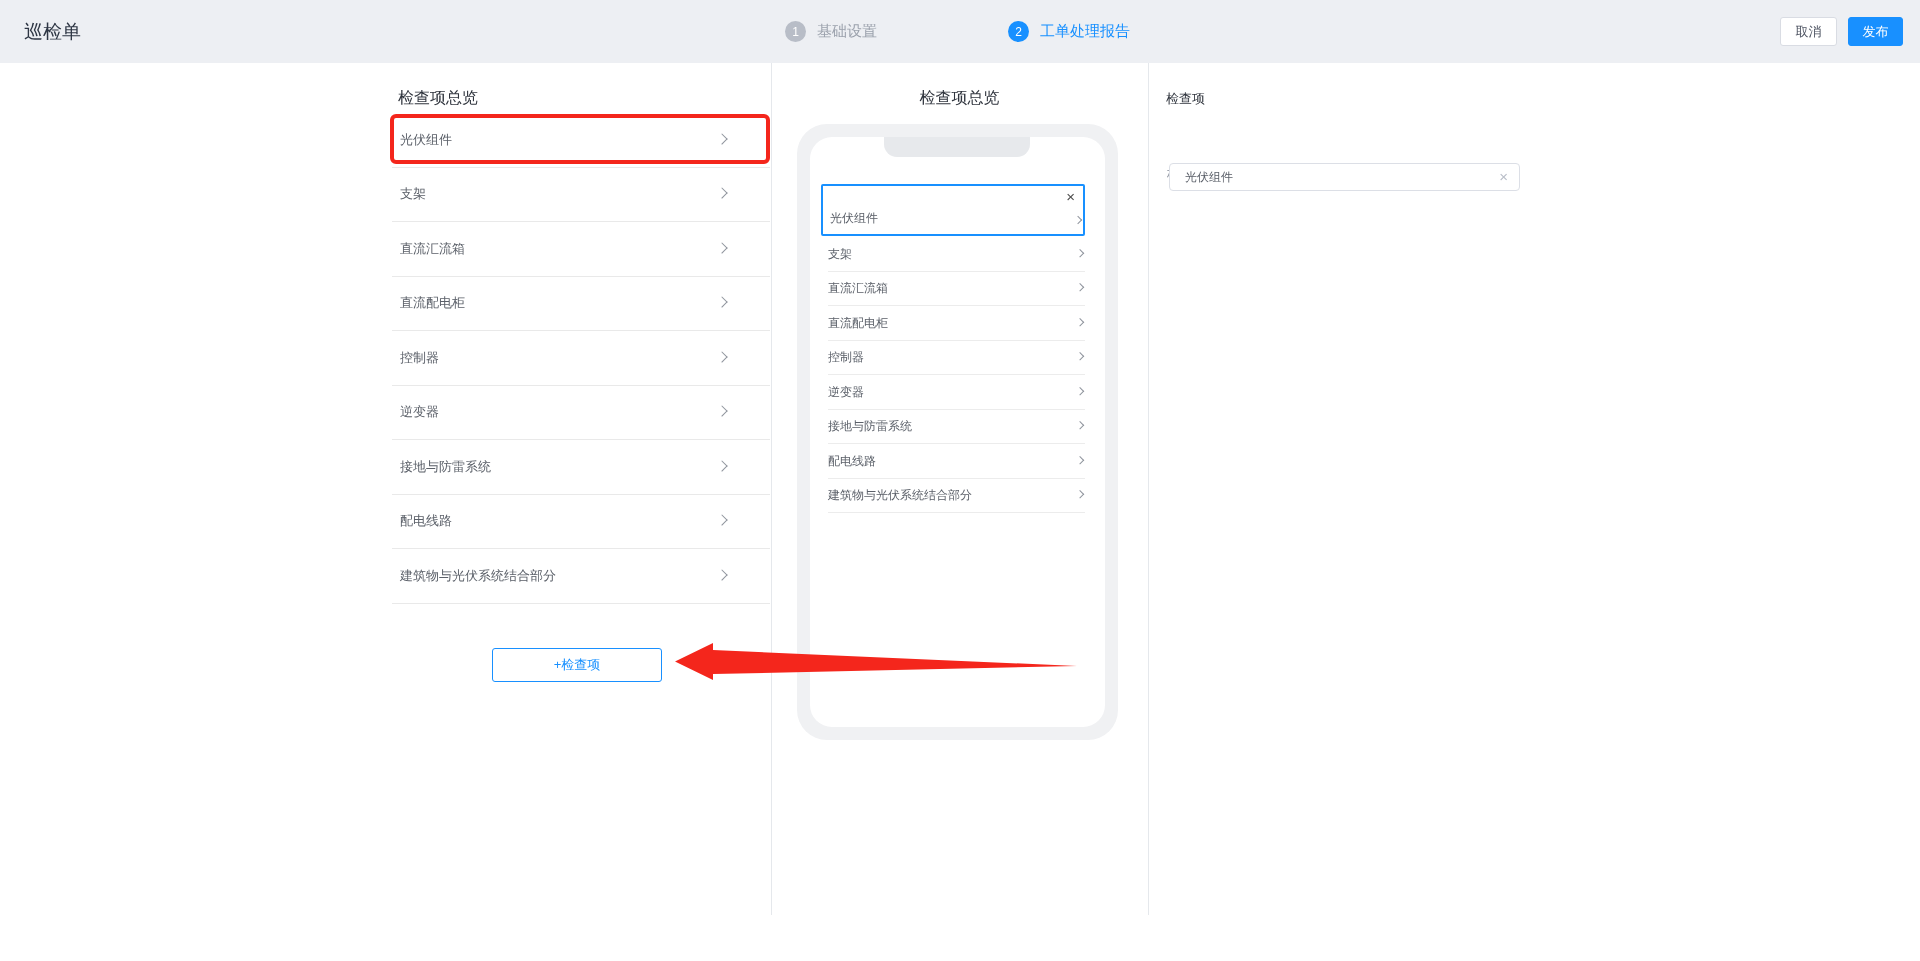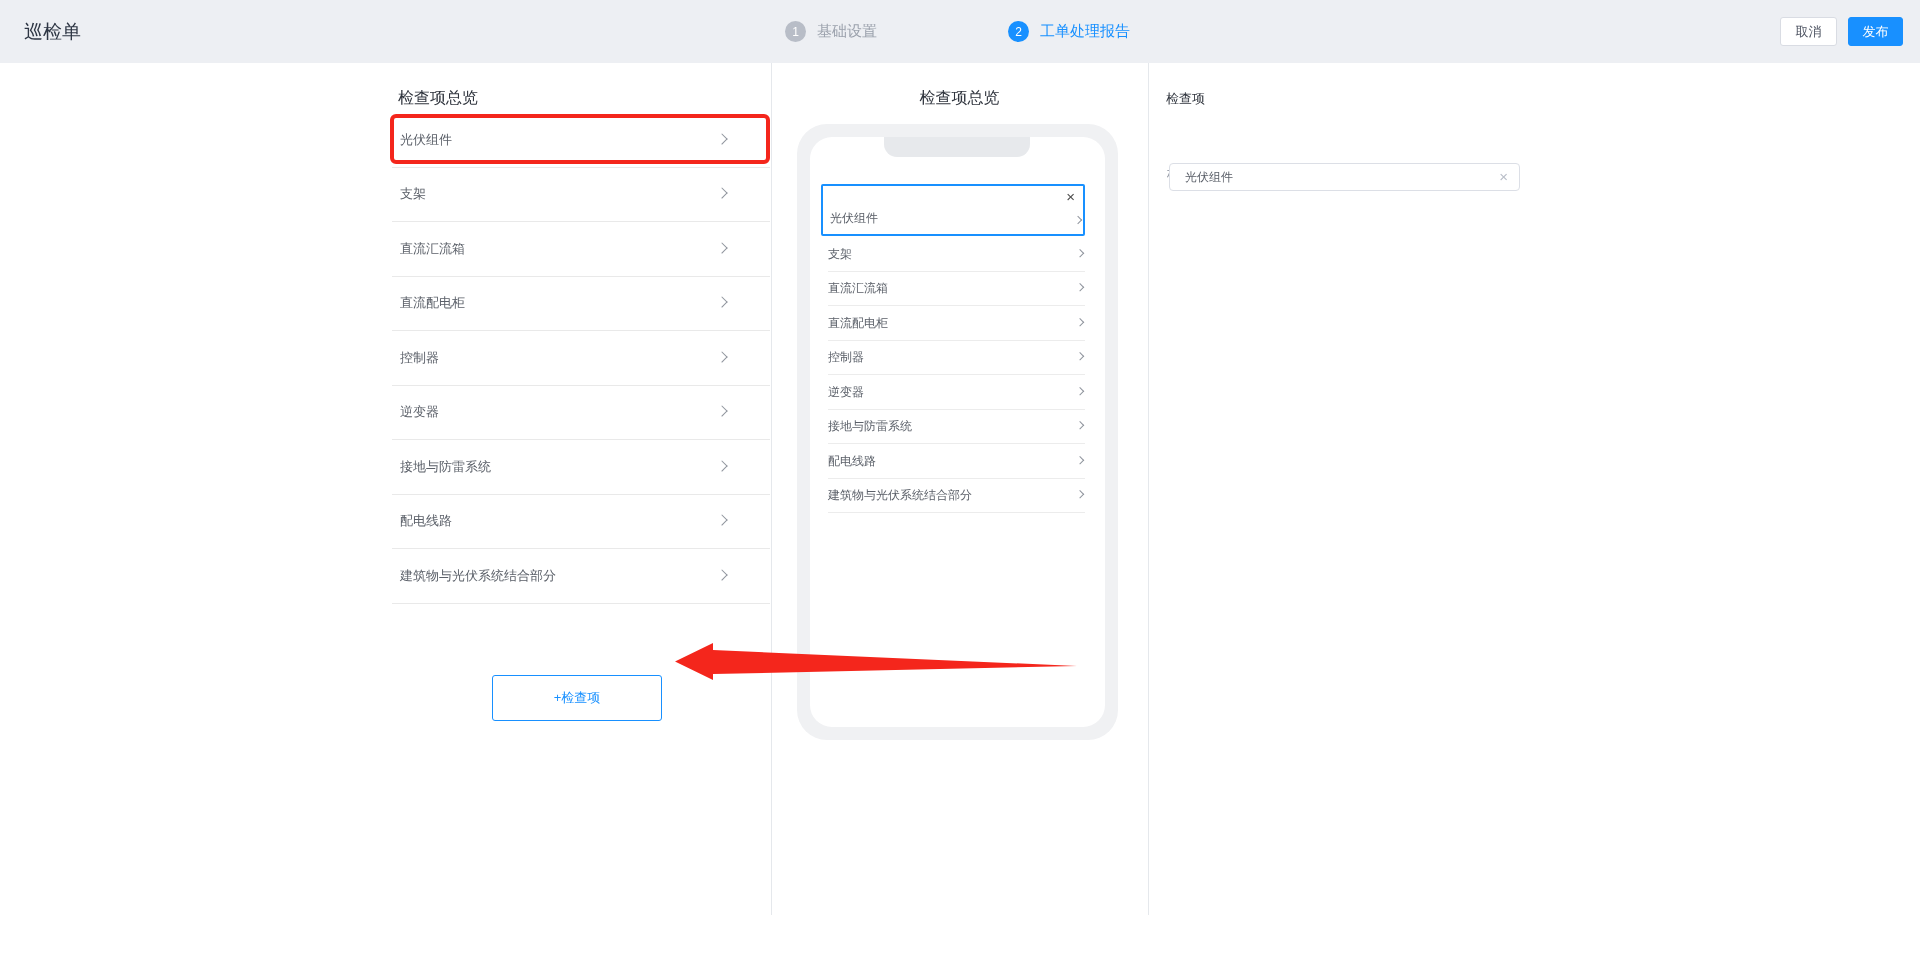--- a/index.html
+++ b/index.html
@@ -34,21 +34,21 @@
   .dv1{left:771px;}
   .dv2{left:1148px;}
 
   
   .left-title{position:absolute;left:398px;top:88px;font-size:16px;color:#30353e;}
   .left-list{position:absolute;left:392px;top:113px;width:378px;}
   .l-row{position:relative;height:54.5px;border-bottom:1px solid #e9e9e9;cursor:pointer;}
   .l-row .lbl{position:absolute;left:8px;top:50%;transform:translateY(-50%);font-size:13px;color:#5b6069;}
   .chev{position:absolute;width:8px;height:8px;border-top:1.5px solid #8f949d;border-right:1.5px solid #8f949d;}
   .l-row .chev{right:44px;top:50%;transform:translateY(-62%) rotate(45deg);}
-  .add-btn{position:absolute;left:492px;top:648px;width:170px;height:46px;background:#fff;border:1px solid var(--accent);border-radius:3px;color:var(--accent);font-size:13px;font-family:inherit;cursor:pointer;margin-top:27px;}
+  .add-btn{position:absolute;left:492px;top:648px;width:170px;height:34px;background:#fff;border:1px solid var(--accent);border-radius:3px;color:var(--accent);font-size:13px;font-family:inherit;cursor:pointer;}
 
   
   .red-box{position:absolute;left:390px;top:114px;width:380px;height:50px;border:4px solid var(--red);border-radius:6px;pointer-events:none;z-index:30;}
   .arrow-svg{position:absolute;left:0;top:0;width:1920px;height:961px;pointer-events:none;z-index:31;}
   .arrow-svg polygon{fill:var(--red);}
 
   
   .mid-title{position:absolute;left:771px;top:88px;width:377px;text-align:center;font-size:16px;color:#30353e;}
   .phone{position:absolute;left:797px;top:124px;width:321px;height:616px;background:#f0f1f3;border-radius:30px;}
   .screen{position:absolute;left:13px;top:13px;width:295px;height:590px;background:#fff;border-radius:22px;}

